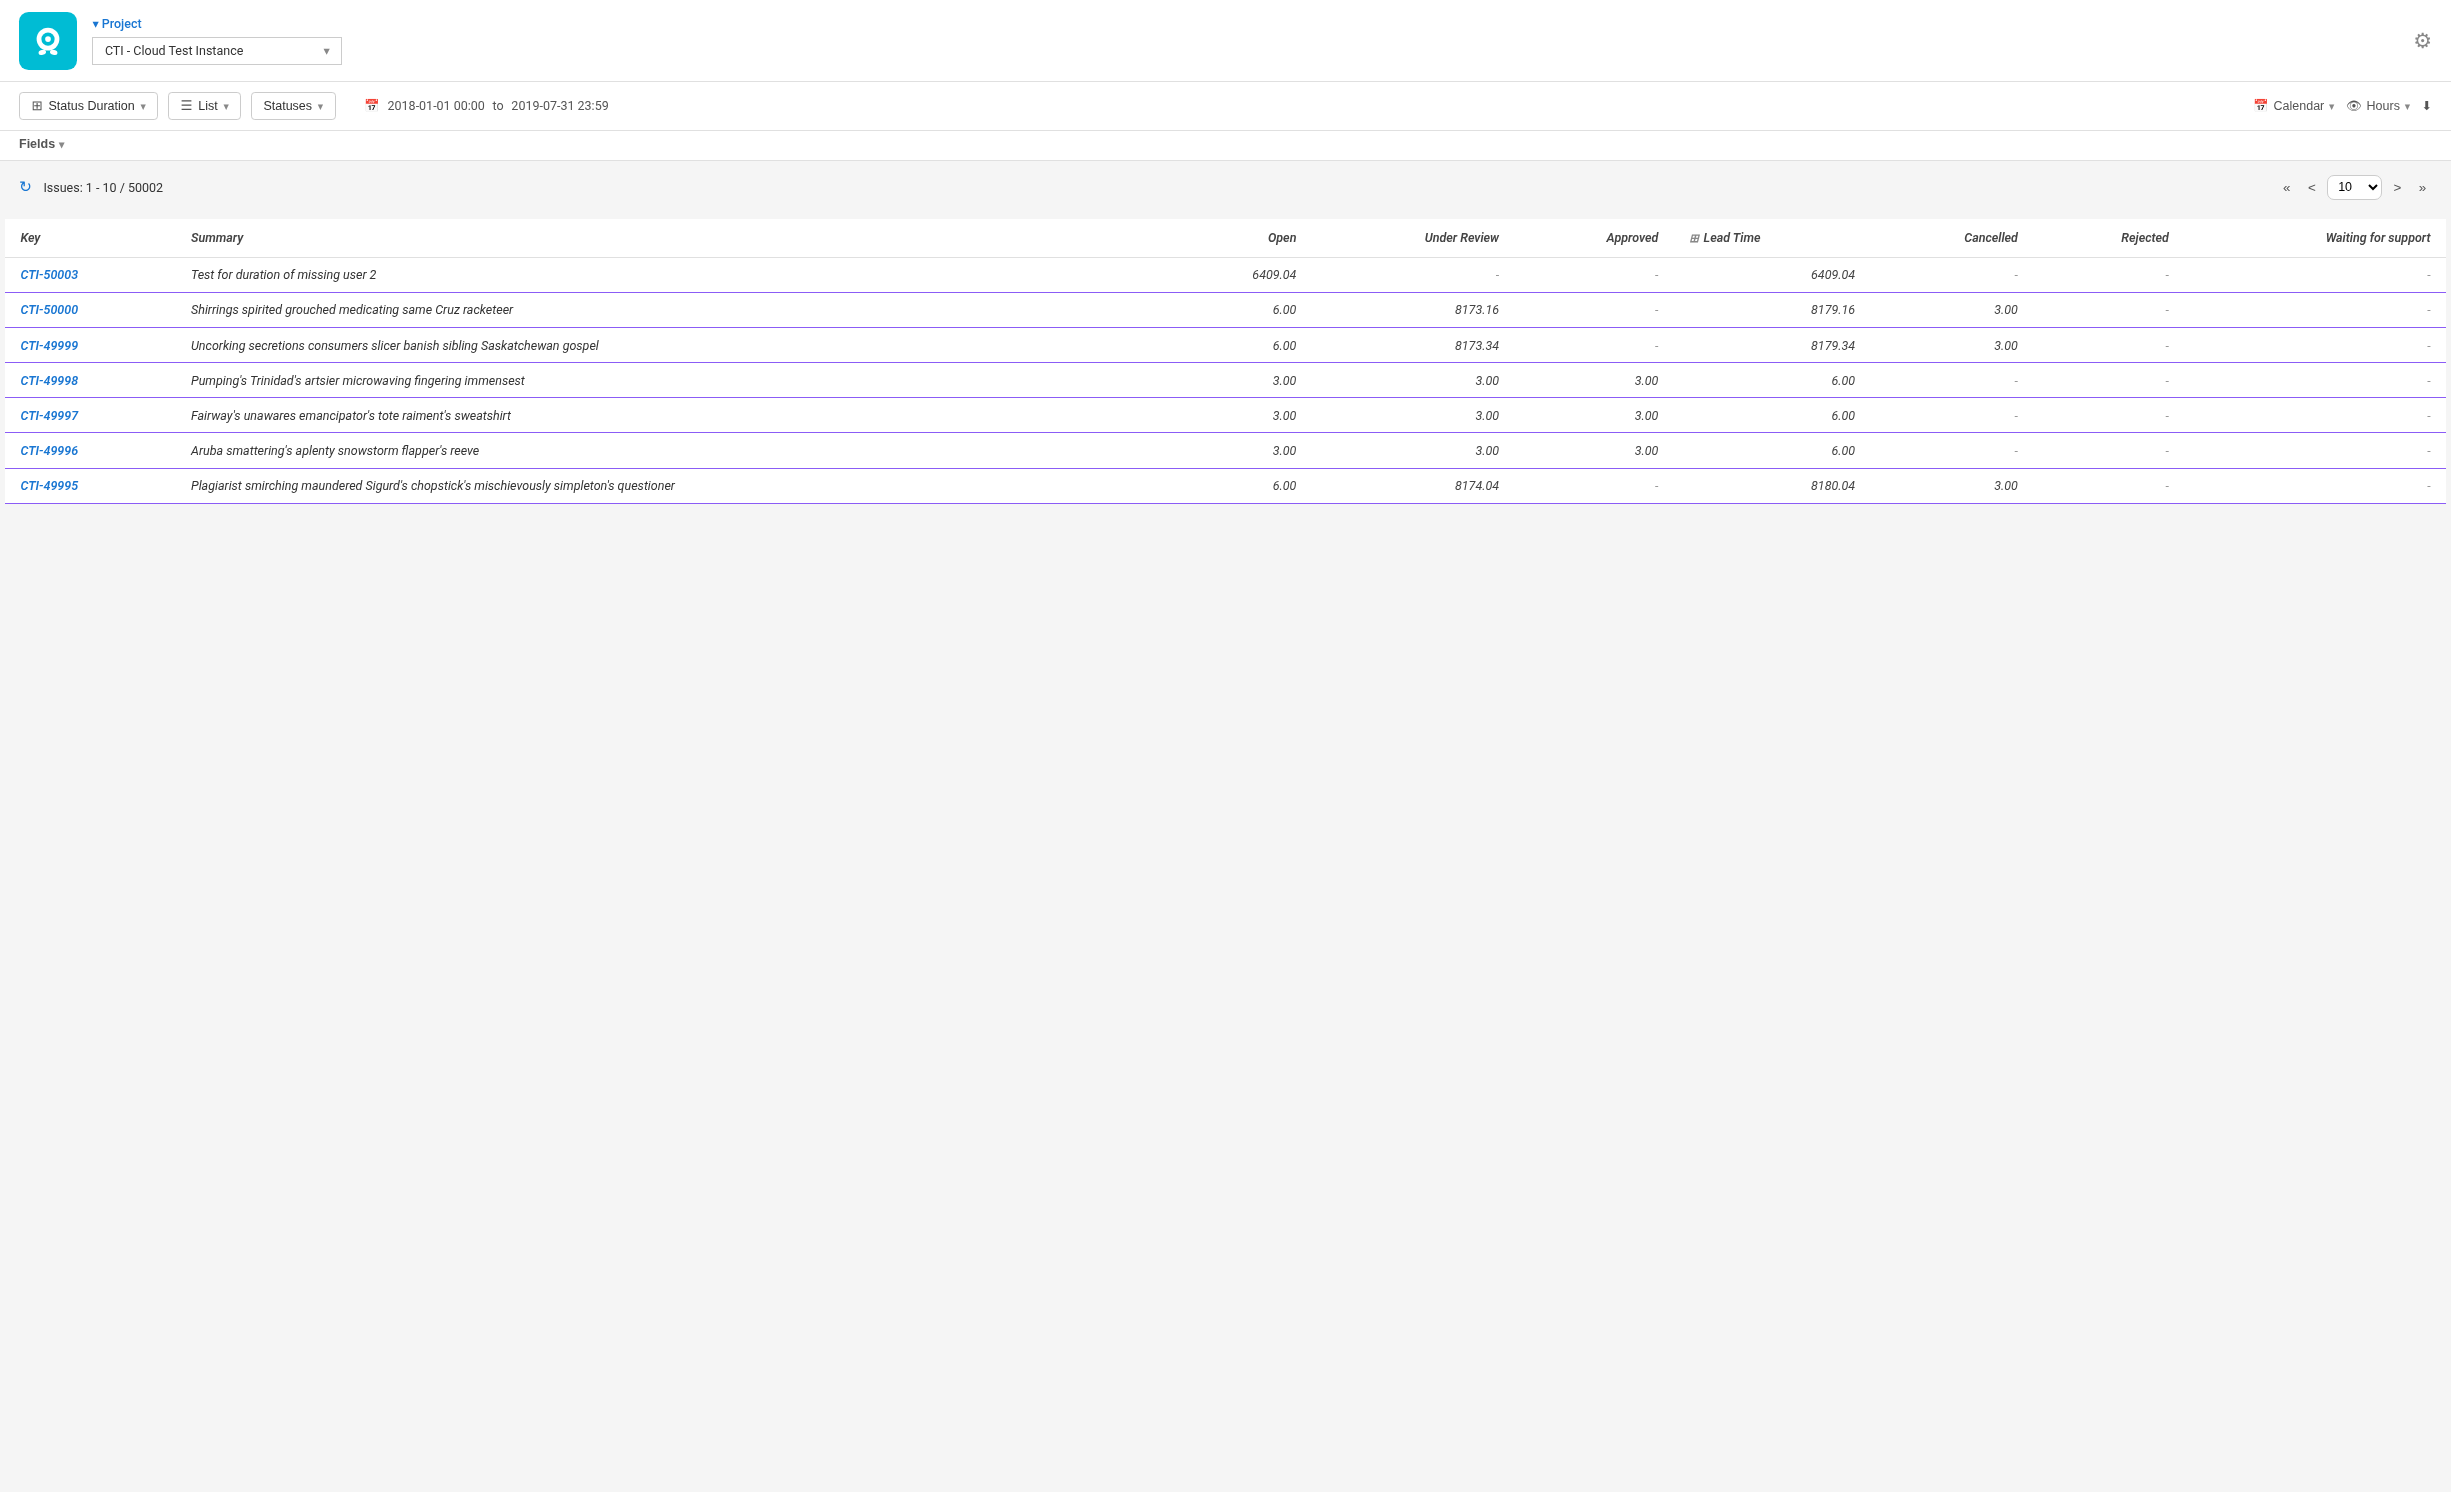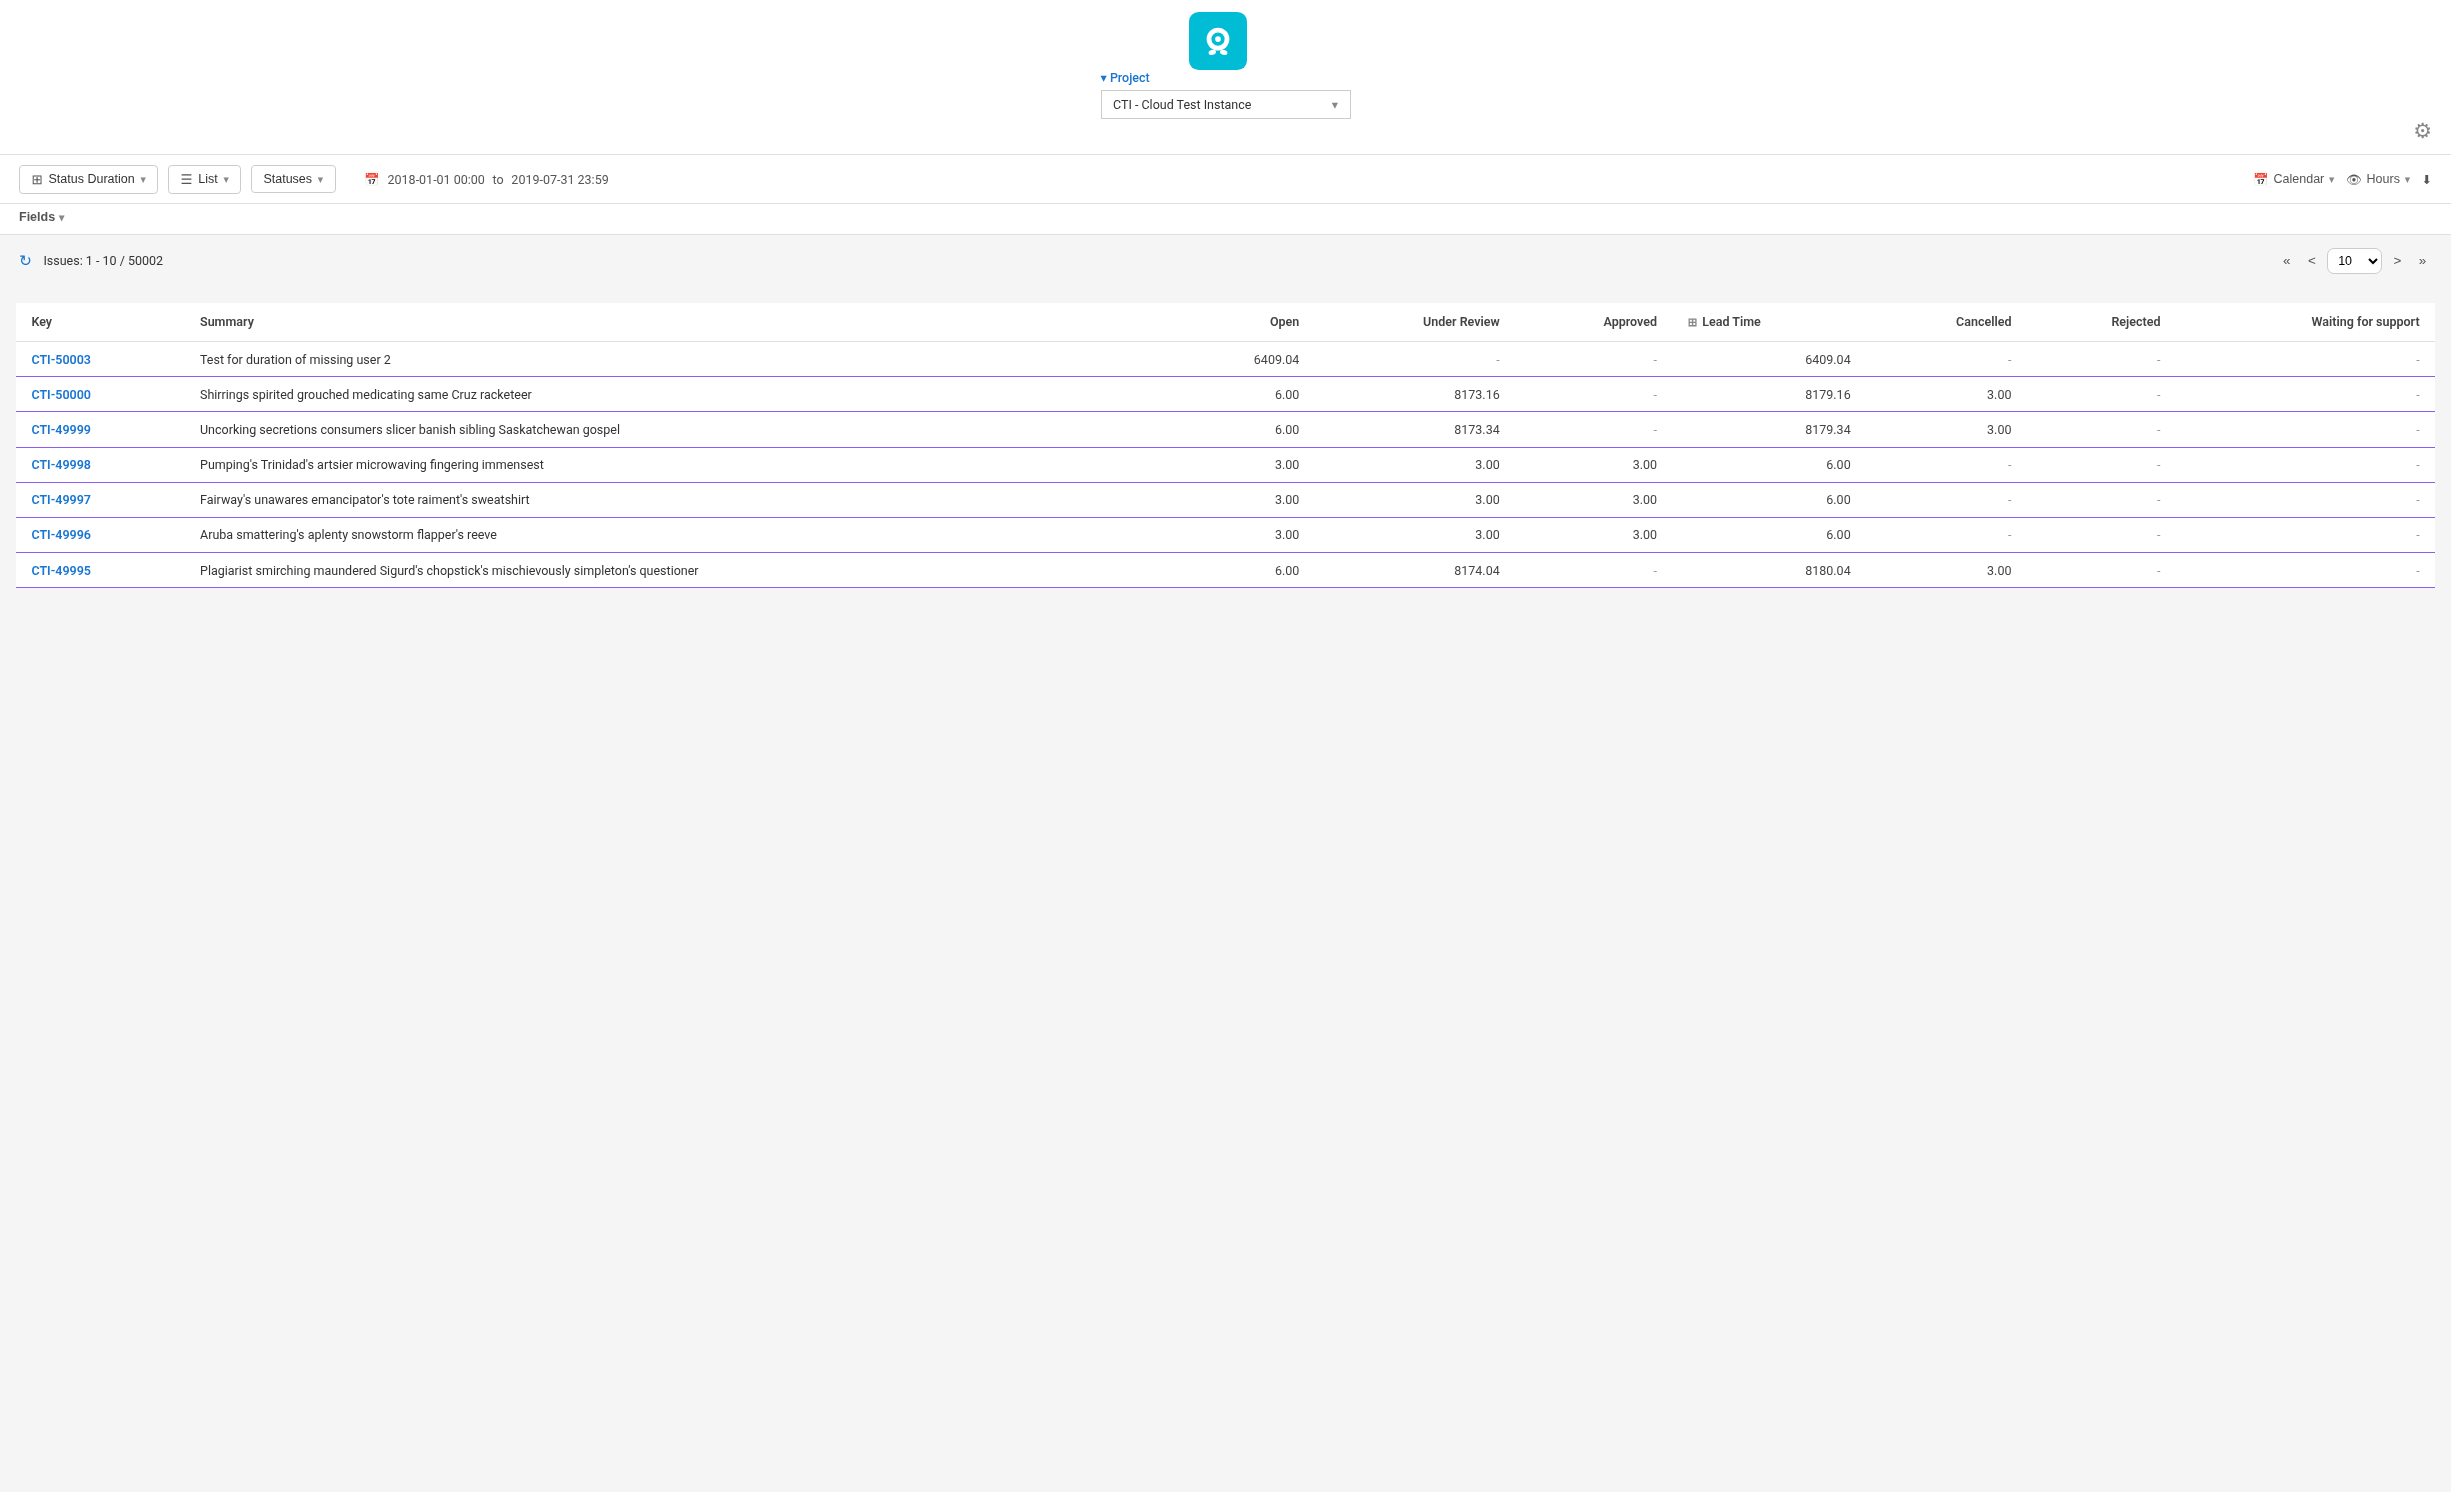--- a/index.html
+++ b/index.html
@@ -5,21 +5,20 @@
     * { box-sizing: border-box; margin: 0; padding: 0; }
     body { font-family: -apple-system, BlinkMacSystemFont, 'Segoe UI', Roboto, sans-serif; background: #f5f5f5; font-size: 12.5px; color: #333; }
 
     
     .top-header {
       background: #fff;
       padding: 11.5px 19px;
       display: flex;
       align-items: center;
       border-bottom: 1px solid #e0e0e0;
-      flex-direction: column;
     }
     .logo-box {
       width: 58px; height: 58px;
       background: #00bcd4;
       border-radius: 9.6px;
       display: flex; align-items: center; justify-content: center;
       margin-right: 15.4px;
       flex-shrink: 0;
     }
     .logo-svg { width: 38px; height: 38px; }
@@ -99,22 +98,23 @@
       font-size: 13.4px; color: #555; padding: 1.9px 5.8px;
     }
     .pag-select {
       border: 1px solid #ccc; border-radius: 7px;
       padding: 3.8px 5.8px; font-size: 12.5px; background: #fff;
     }
 
     
     .table-container {
       background: #fff;
-      margin: 16px;
+      margin: 5px;
       overflow-x: auto;
+      font-style: italic;
     }
     table {
       width: 100%;
       border-collapse: collapse;
       font-size: 12.5px;
     }
     thead th {
       padding: 11.5px 15.4px;
       text-align: left;
       font-weight: 600;

